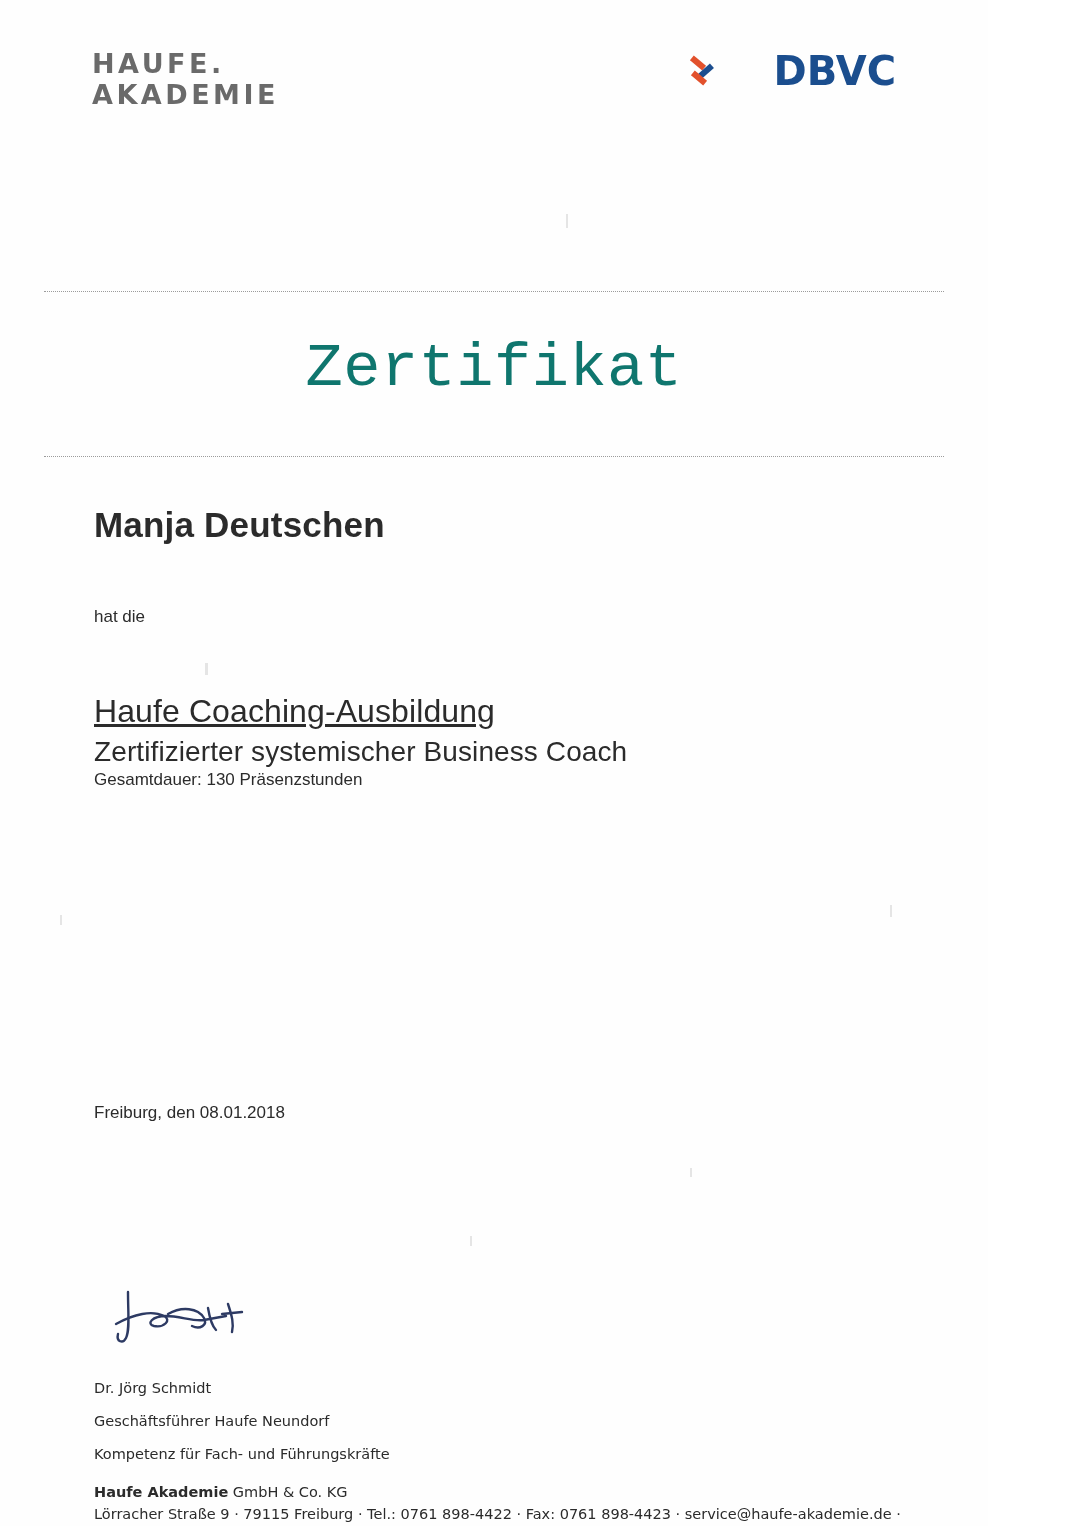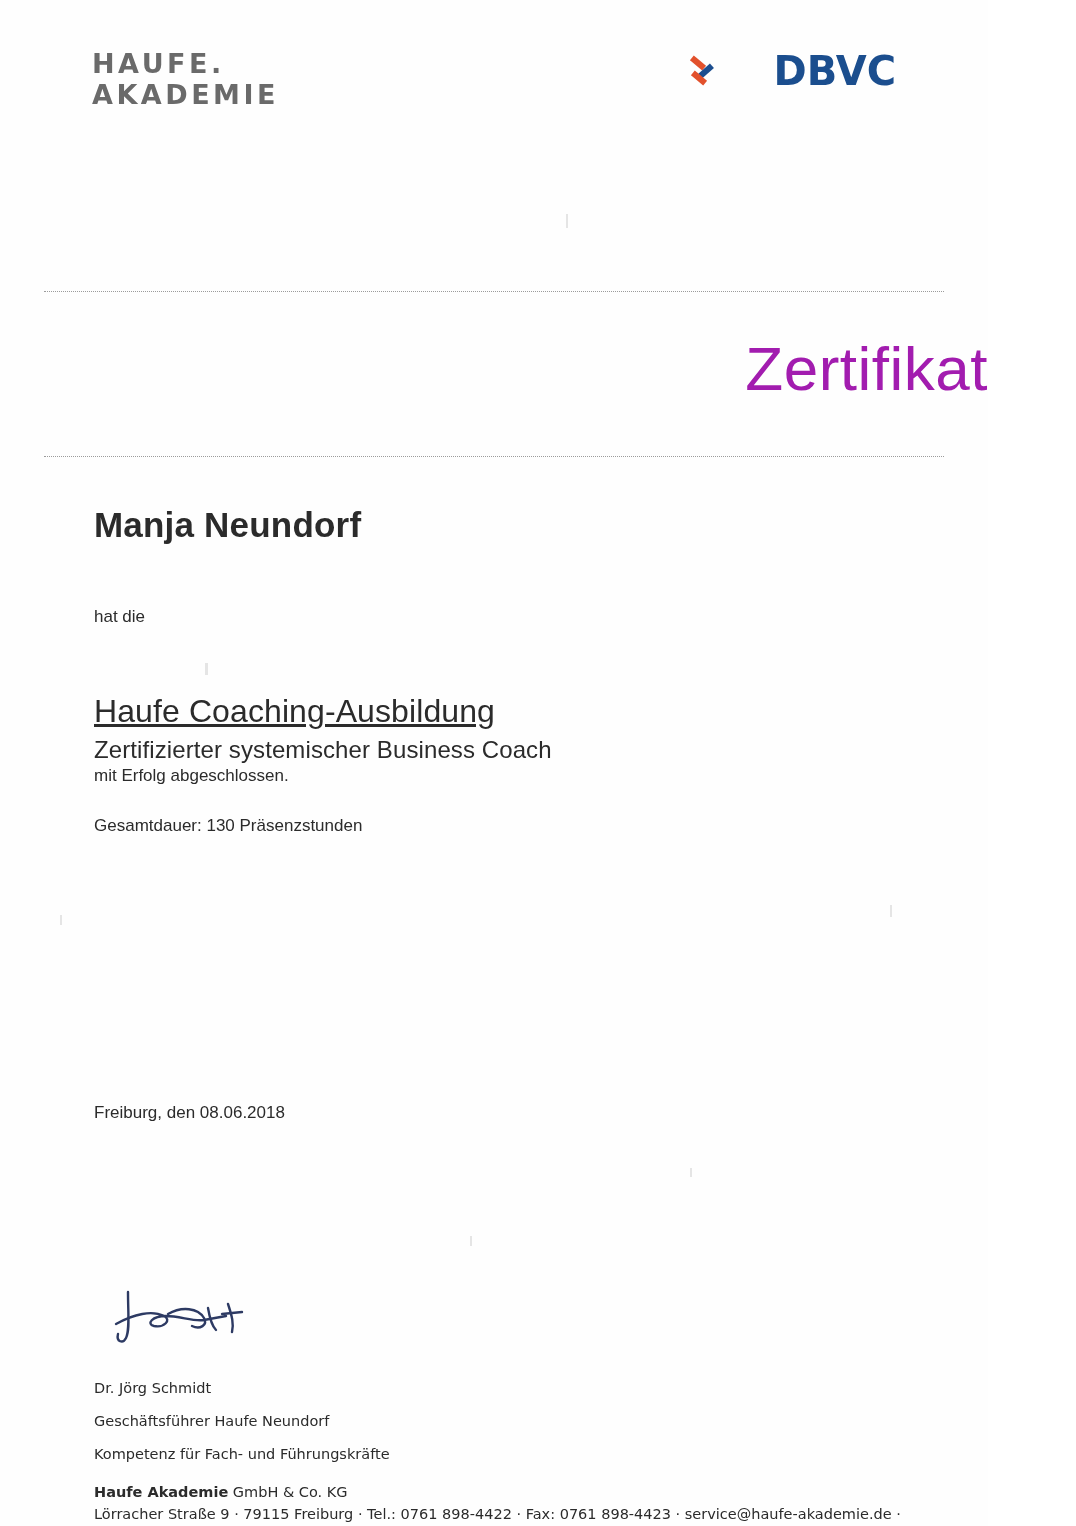--- a/index.html
+++ b/index.html
@@ -91,26 +91,26 @@
   }
   .rule.top { top: 291px; }
   .rule.bottom { top: 456px; }
 
   
   .title {
     position: absolute;
     left: 0;
     right: 0;
     top: 333px;
-    text-align: right;
+    text-align: center;
     font-size: 62px;
     font-weight: normal;
-    color: #a21caf;
+    color: #0f766e;
     letter-spacing: 0.5px;
-    font-family: Liberation Sans, sans-serif;
+    font-family: Liberation Mono, monospace;
   }
 
   
   .body {
     position: absolute;
     left: 94px;
     top: 505px;
     right: 80px;
   }
   .recipient {
@@ -126,21 +126,21 @@
     margin: 0 0 66px 0;
   }
   .program-1 {
     font-size: 32px;
     color: #2b2b2b;
     margin: 0 0 6px 0;
     letter-spacing: 0.1px;
     text-decoration: underline;
   }
   .program-2 {
-    font-size: 24px;
+    font-size: 28px;
     color: #2b2b2b;
     margin: 0 0 2px 0;
     letter-spacing: 0.1px;
   }
   .program-3 {
     font-size: 21px;
     color: #2b2b2b;
     margin: 0 0 78px 0;
   }
   .completed {
@@ -228,29 +228,28 @@
     </span>
     <span class="word">DBVC</span>
   </div>
 
   <div class="rule top"></div>
   <div class="rule bottom"></div>
 
   <div class="title">Zertifikat</div>
 
   <div class="body">
-    <div class="recipient">Manja Neundorf</div>
+    <div class="recipient">Manja Deutschen</div>
     <div class="lead">hat die</div>
     <div class="program-1">Haufe Coaching-Ausbildung</div>
     <div class="program-2">Zertifizierter systemischer Business Coach</div>
-    <div class="completed">mit Erfolg abgeschlossen.</div>
     <div class="duration">Gesamtdauer: 130 Präsenzstunden</div>
   </div>
 
-  <div class="place-date">Freiburg, den 08.06.2018</div>
+  <div class="place-date">Freiburg, den 08.01.2018</div>
 
   <div class="signature">
     <svg viewBox="0 0 150 72" width="150" height="72" aria-hidden="true">
       <g fill="none" stroke="#2d3a63" stroke-width="2.4" stroke-linecap="round">
         <path d="M20 6 C20 28, 22 44, 18 52 C15 58, 8 56, 10 48"></path>
         <path d="M8 38 C26 28, 44 24, 56 30 C64 34, 56 42, 46 40 C38 38, 44 30, 58 30 C72 30, 86 36, 96 34"></path>
         <path d="M60 28 C74 20, 90 22, 96 32 C100 39, 92 44, 84 40"></path>
         <path d="M100 22 C102 34, 104 40, 108 44"></path>
         <path d="M96 34 L118 30"></path>
         <path d="M120 18 C124 30, 126 38, 124 46"></path>

